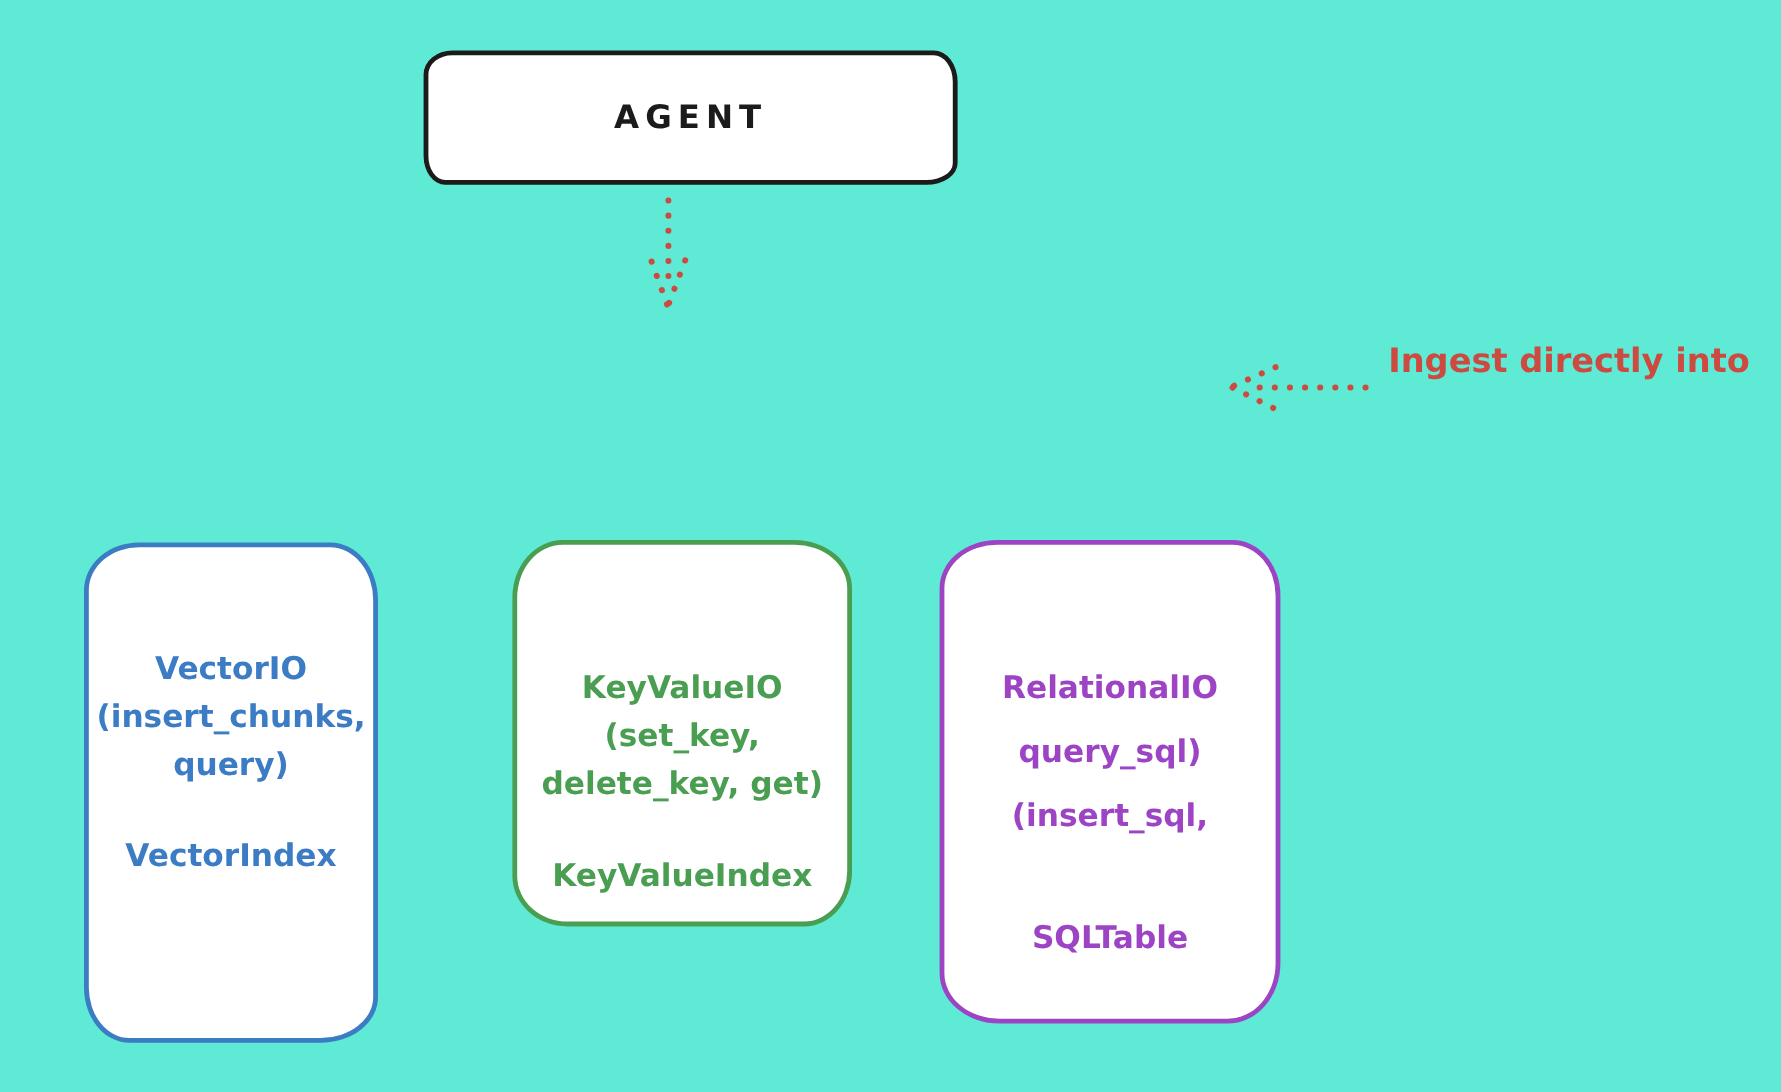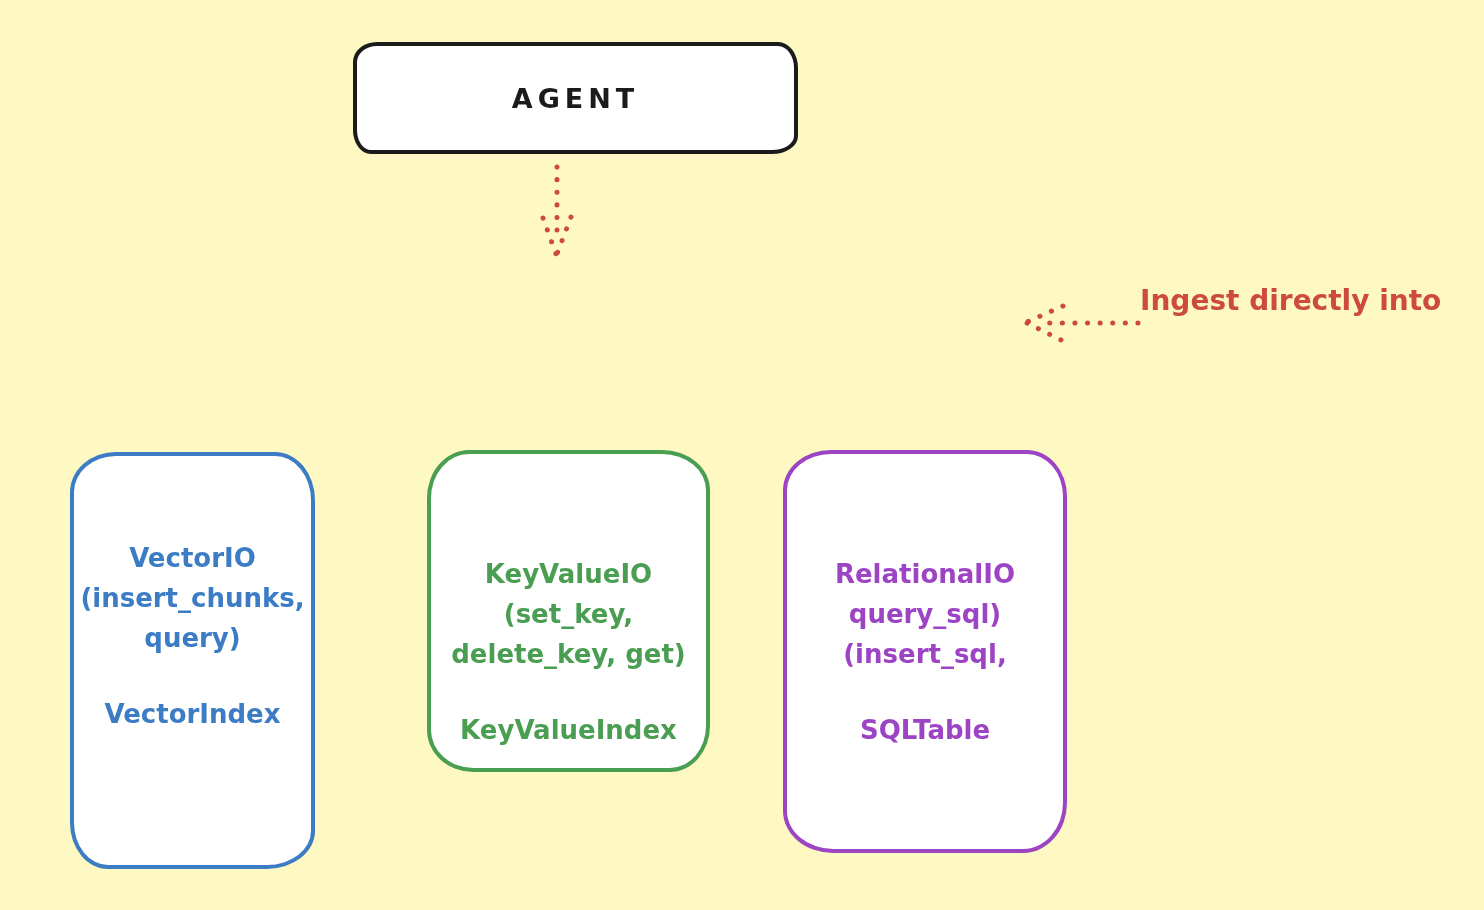--- a/index.html
+++ b/index.html
@@ -5,21 +5,21 @@
   html, body {
     margin: 0;
     padding: 0;
     background: #ffffff;
     font-family: "DejaVu Sans", sans-serif;
   }
   .canvas {
     position: relative;
     width: 1484px;
     height: 910px;
-    background: #fef9c3;
+    background: #5eead4;
     overflow: hidden;
   }
   
   .box {
     position: absolute;
     box-sizing: border-box;
     background: #ffffff;
     display: flex;
     align-items: center;
     justify-content: center;
@@ -70,26 +70,27 @@
   }
   .card-keyvalue {
     left: 427px; top: 450px; width: 283px; height: 322px;
     padding-top: 100px;
     border-radius: 42px 48px 40px 46px / 48px 40px 46px 42px;
   }
   .card-relational {
     left: 783px; top: 450px; width: 284px; height: 403px;
     padding-top: 100px;
     border-radius: 48px 40px 44px 50px / 40px 46px 50px 42px;
+    gap: 13px;
   }
   
   .annotation {
     position: absolute;
     left: 1140px; top: 283px; width: 335px;
-    text-align: left;
+    text-align: center;
     font-size: 28px;
     font-weight: bold;
     line-height: 35px;
   }
   .arrow-layer {
     position: absolute;
     left: 0; top: 0;
     width: 1484px; height: 910px;
     pointer-events: none;
   }

